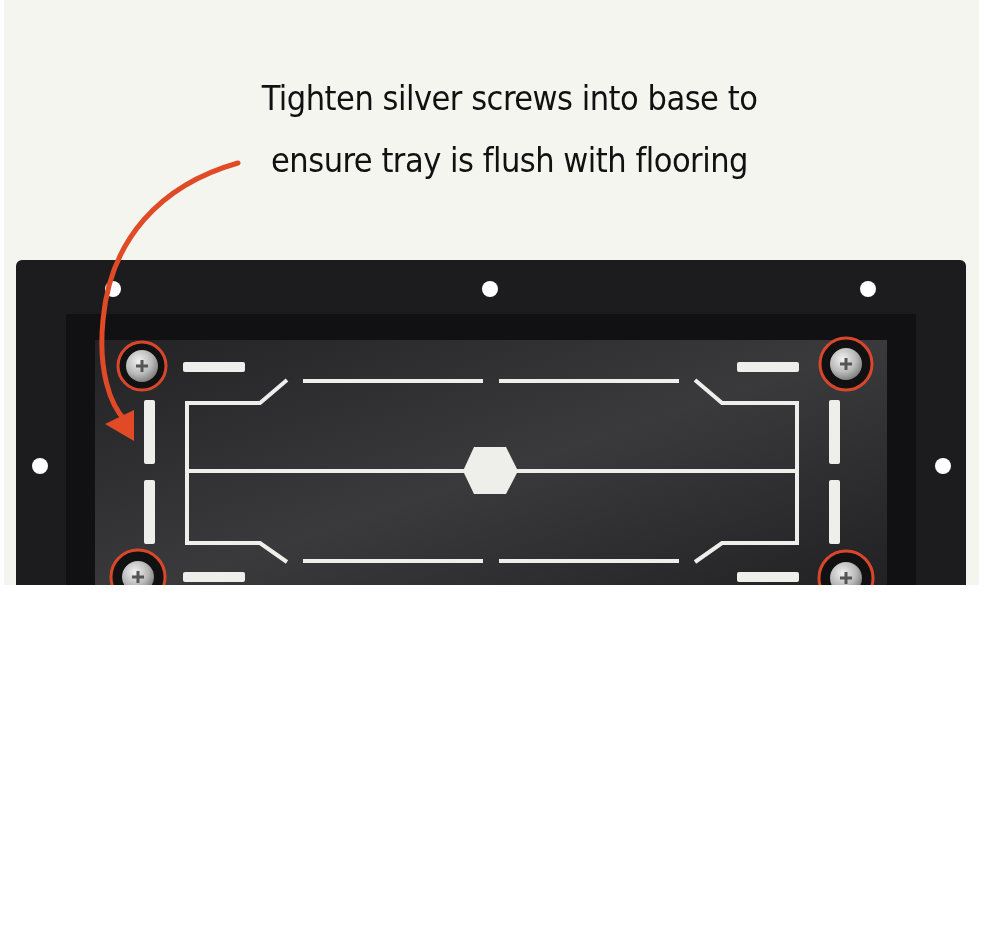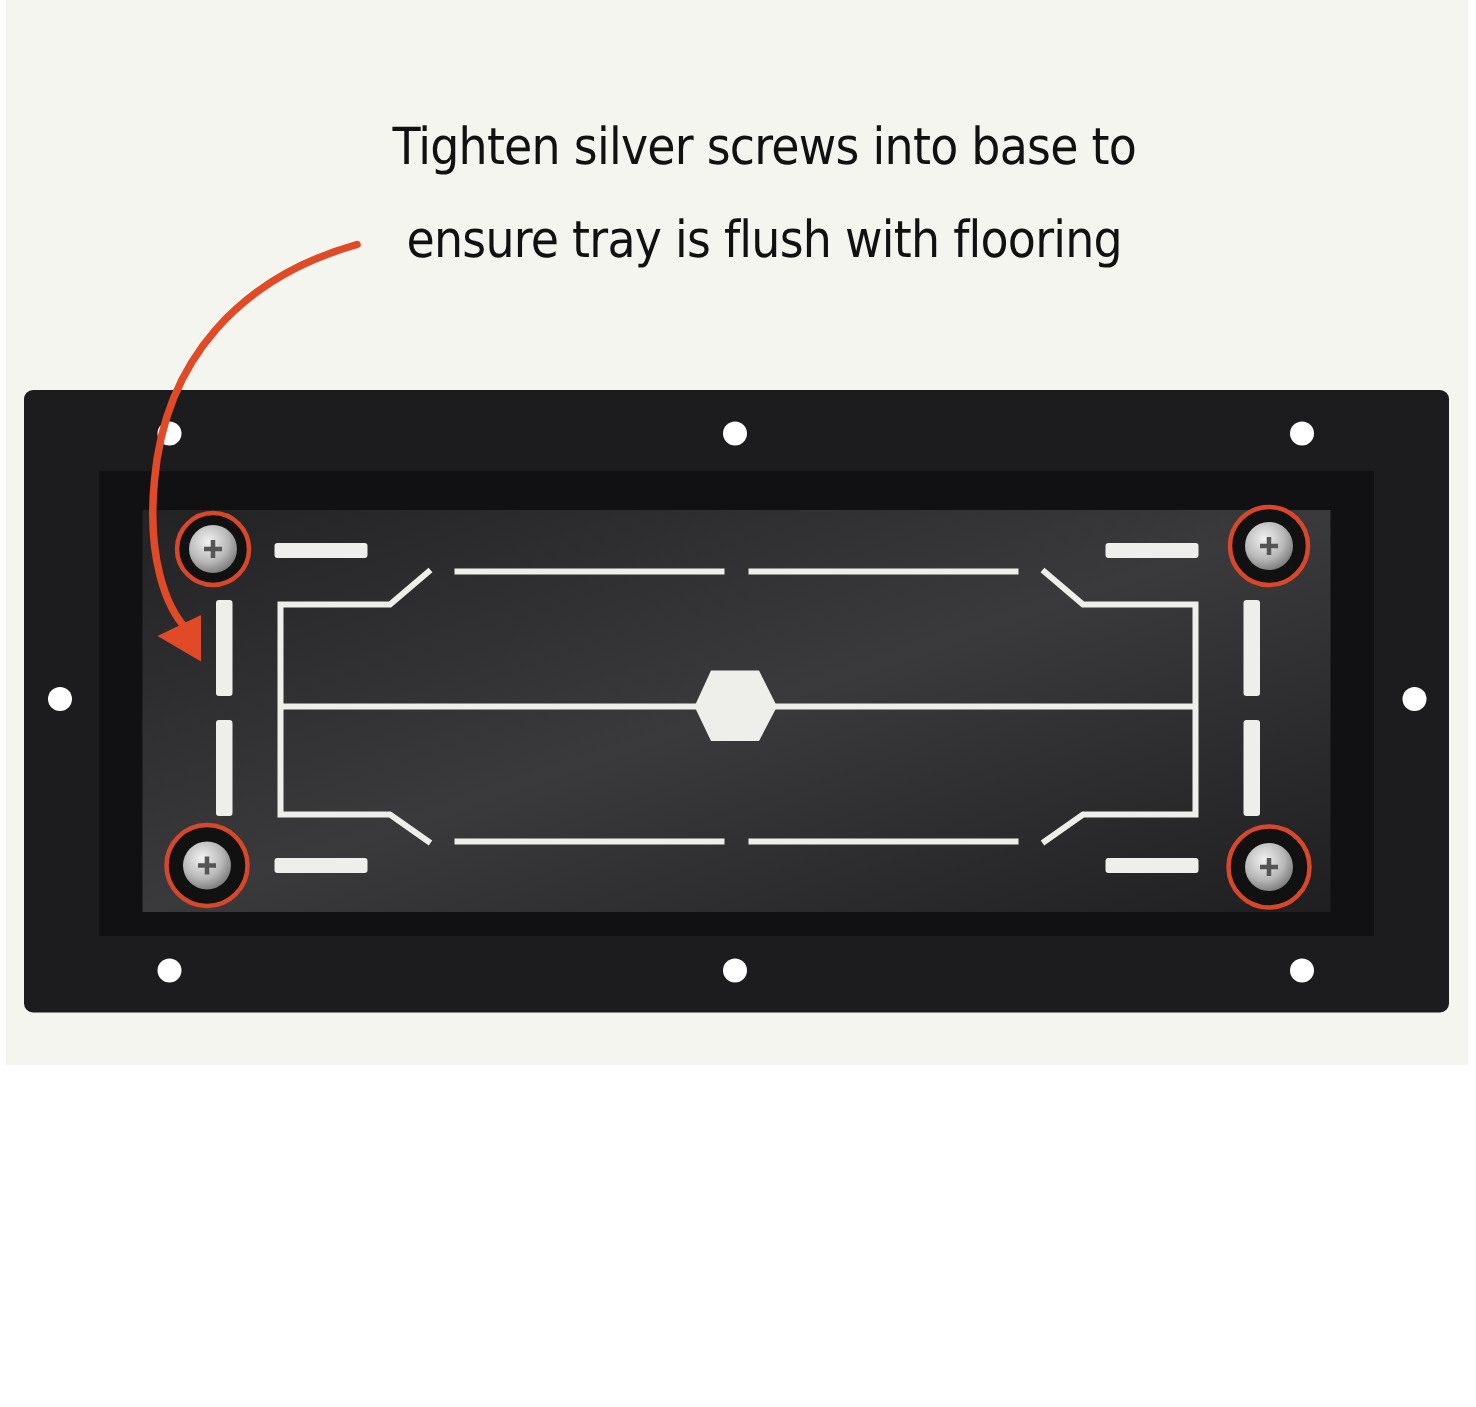--- a/index.html
+++ b/index.html
@@ -1,17 +1,17 @@
 <!DOCTYPE html>
 <html><head>
 <meta charset="utf-8">
 <style>
   html, body { margin: 0; padding: 0; }
   body { width: 984px; height: 938px; background: #ffffff; position: relative; overflow: hidden; font-family: "DejaVu Sans", sans-serif; }
-  .photo { position: absolute; left: 4px; top: 0; width: 975px; height: 710px; background: #f5f5f0; overflow: hidden; }
+  .photo { position: absolute; left: 4px; top: 0; width: 975px; height: 585px; background: #f5f5f0; overflow: hidden; }
   .caption { position: absolute; left: 0; width: 100%; text-align: center; color: #111; font-family: "DejaVu Sans Condensed", "DejaVu Sans", sans-serif; font-size: 34px; letter-spacing: -0.5px; }
   .cap1 { top: 78px; left: 18px; }
   .cap2 { top: 140px; left: 18px; }
   svg { position: absolute; left: 0; top: 0; }
 </style>
 </head>
 <body>
 
 <div class="photo">
   <svg width="975" height="713" viewBox="4 0 975 713">

